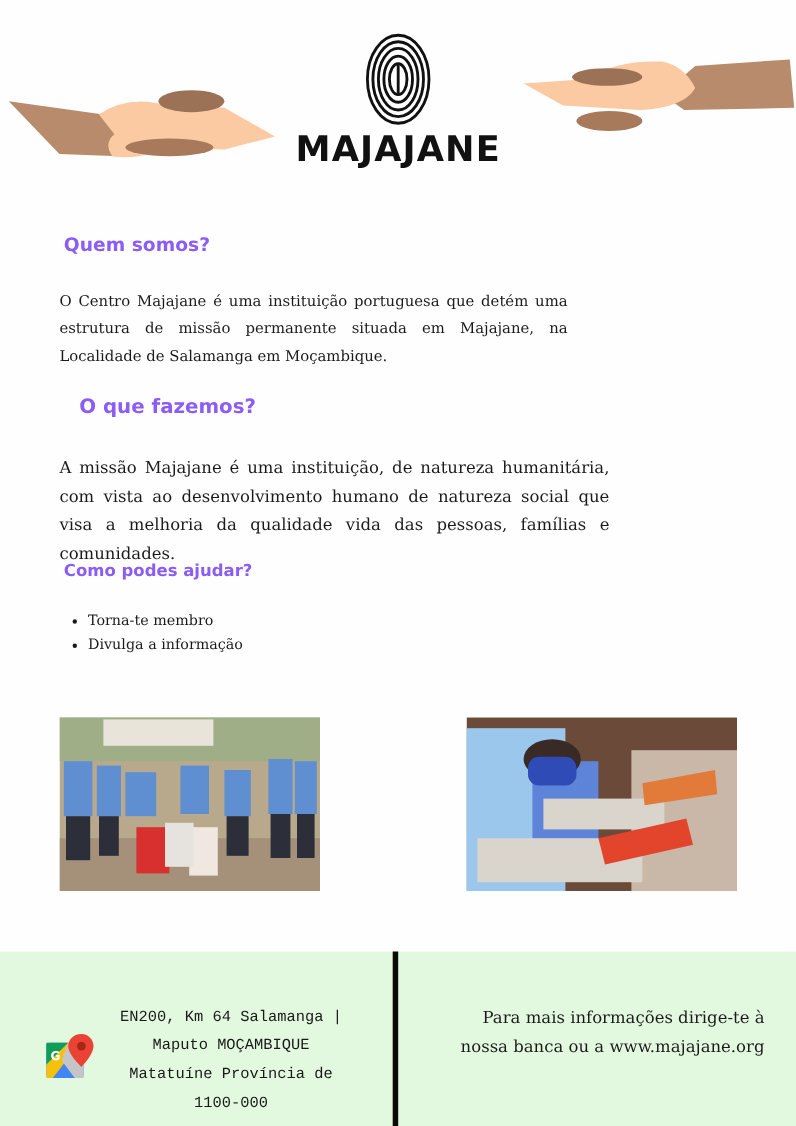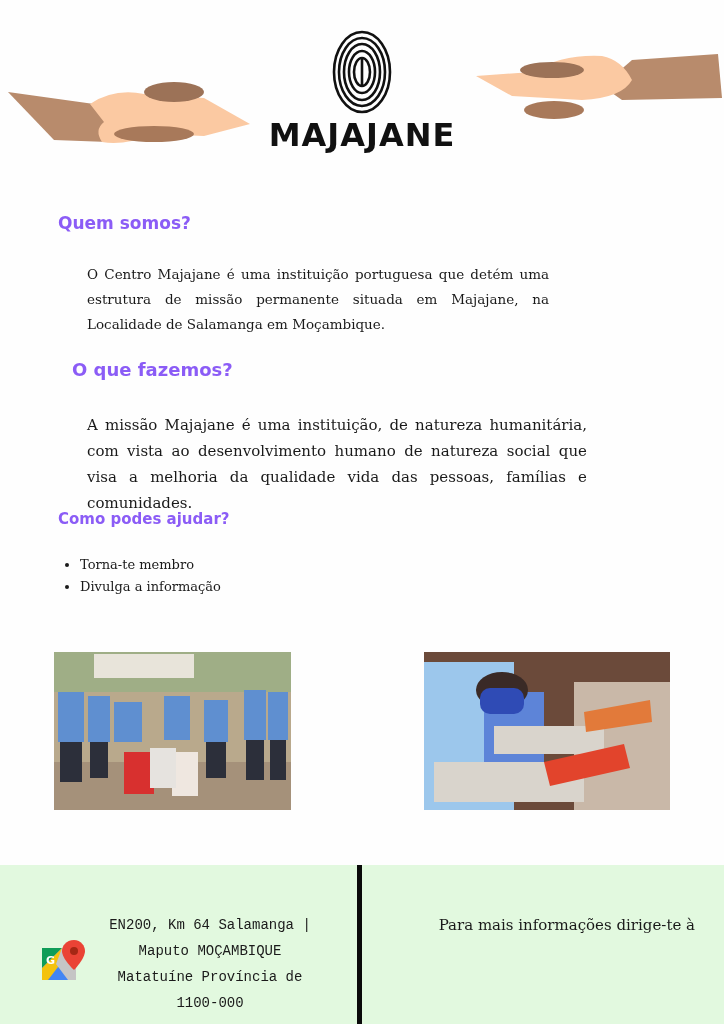--- a/index.html
+++ b/index.html
@@ -17,21 +17,21 @@
     left: 260px; top: 116px; width: 204px; text-align: center;
     font-family: "DejaVu Sans", sans-serif; font-weight: bold; font-size: 32px;
     letter-spacing: 1px; color: #111;
   }
   .heading {
     font-family: "DejaVu Sans", sans-serif; font-weight: bold; color: #8b5cf6;
   }
   .h1 { left: 58px; top: 213px; font-size: 17px; }
   .h2 { left: 72px; top: 359px; font-size: 18px; }
   .h3 { left: 58px; top: 510px; font-size: 15px; }
-  .para { font-size: 14px; line-height: 25px; text-align: justify; margin-left: 33px; }
+  .para { font-size: 14px; line-height: 25px; text-align: justify; }
   .p1 { left: 54px; top: 262px; width: 462px; font-size: 13.5px; }
   .p2 { left: 54px; top: 412px; width: 500px; font-size: 15px; line-height: 26px; }
   .list { left: 64px; top: 554px; margin: 0; padding-left: 16px; font-size: 13px; line-height: 22px; }
   .list li { padding-left: 0; }
   .photo1 { left: 54px; top: 652px; width: 237px; height: 158px; overflow: hidden; }
   .photo2 { left: 424px; top: 652px; width: 246px; height: 158px; overflow: hidden; }
   .footer { left: 0; top: 865px; width: 724px; height: 159px; background: #e2f9df; }
   .divider { left: 357px; top: 865px; width: 5px; height: 159px; background: #0a0a0a; }
   .maps-icon { left: 42px; top: 938px; width: 44px; height: 44px; }
   .address {
@@ -140,13 +140,14 @@
 
 <div class="abs address">
   <div>EN200, Km 64 Salamanga |</div>
   <div>Maputo MOÇAMBIQUE</div>
   <div>Matatuíne Província de</div>
   <div>1100-000</div>
 </div>
 
 <div class="abs info">
   <div>Para mais informações dirige-te à</div>
+  <div>nossa banca ou a www.majajane.org</div>
 </div>
 
 </body></html>

